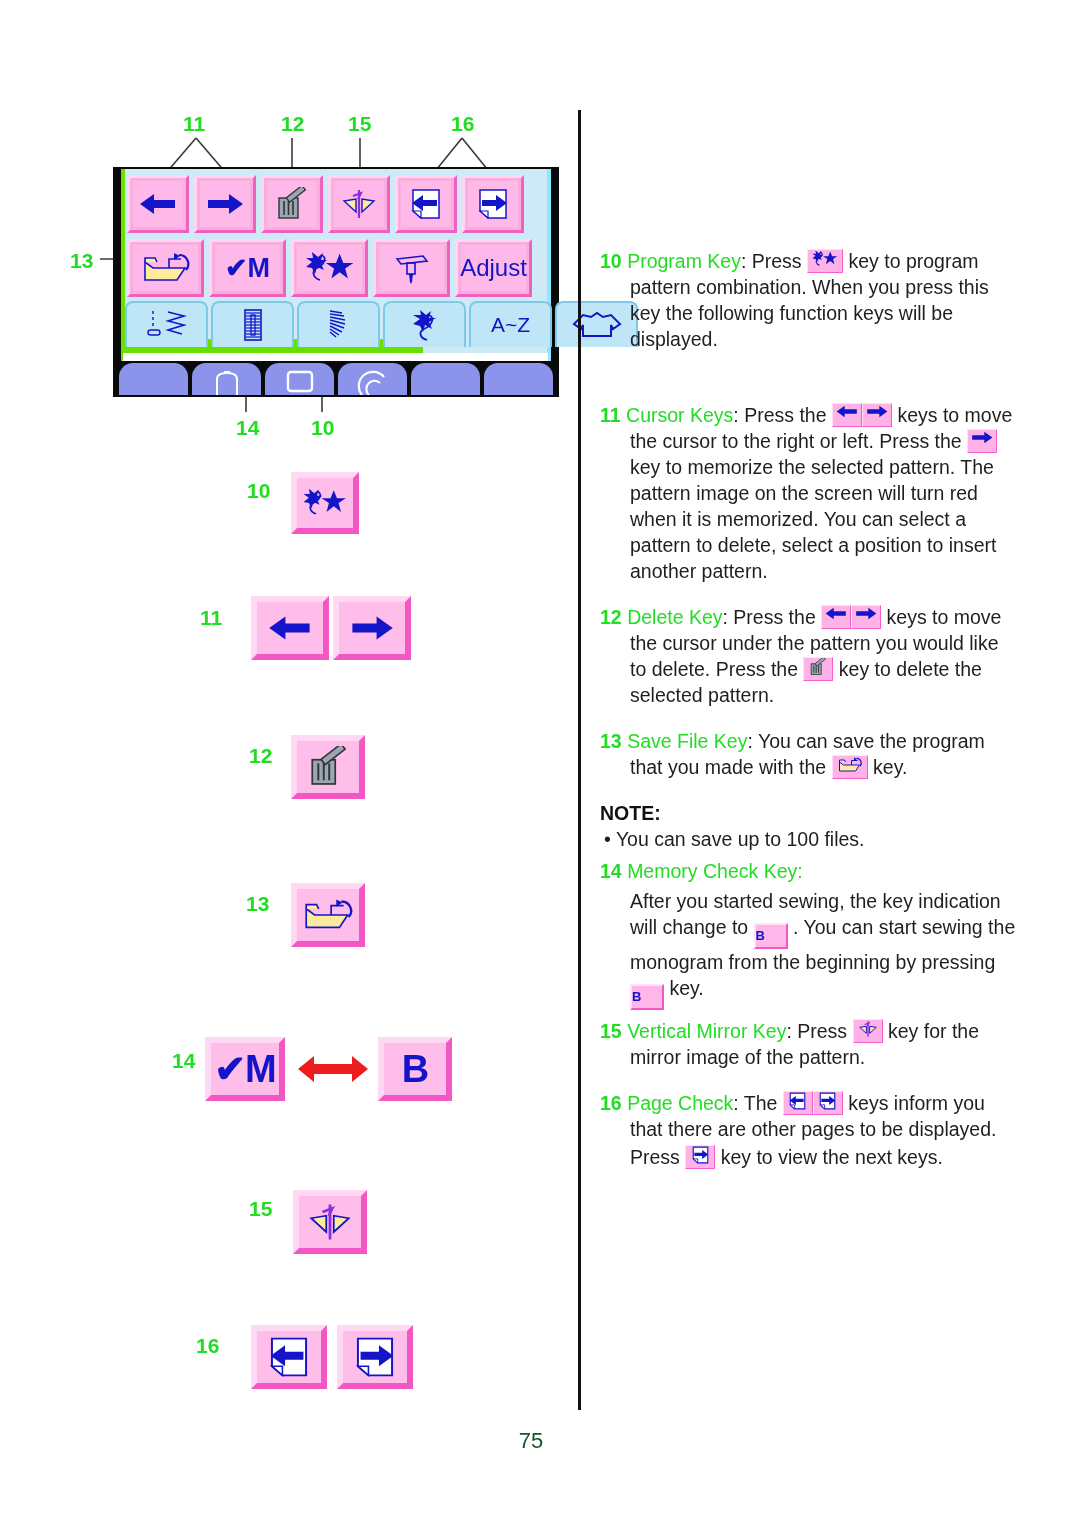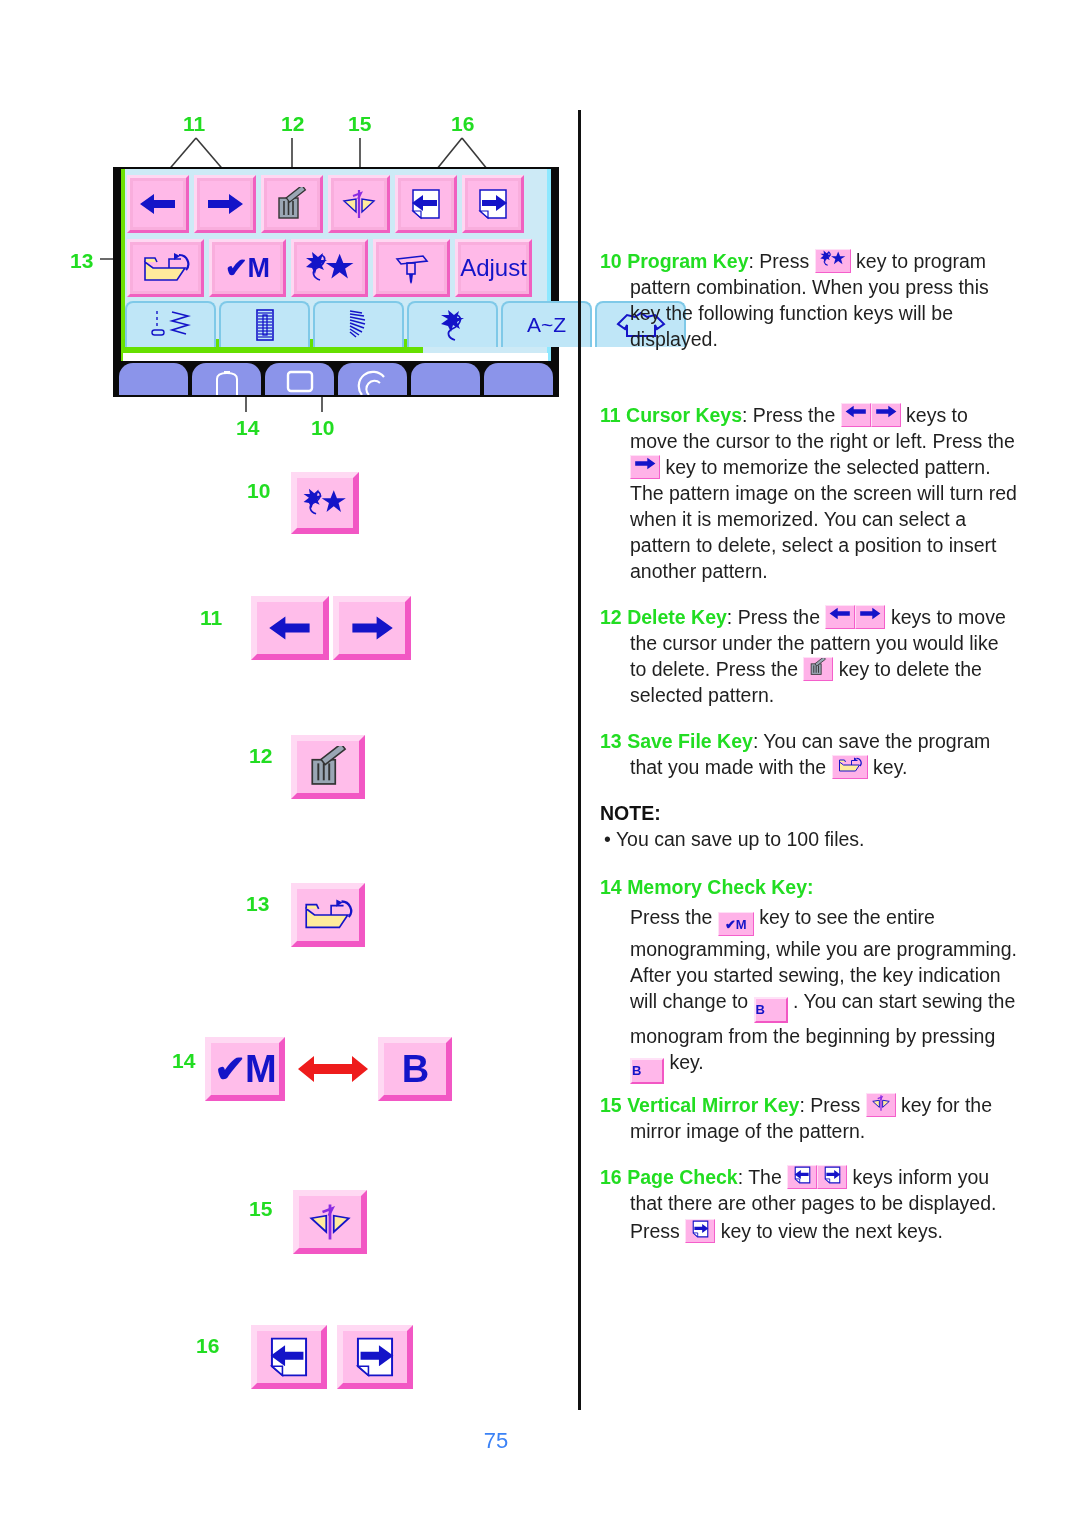--- a/index.html
+++ b/index.html
@@ -68,21 +68,21 @@
   .row2 { position: absolute; left: 14px; top: 72px; display: flex; gap: 5px; }
   .row1 .pkey { width: 62px; height: 58px; }
   .row2 .pkey { width: 77px; height: 58px; }
 
   .tabrow {
     position: absolute;
     left: 12px; top: 134px;
     display: flex; gap: 3px;
   }
   .tab {
-    width: 91px; height: 46px;
+    width: 83px; height: 46px;
     background: #bfe6f7;
     border-top-left-radius: 8px;
     border-top-right-radius: 8px;
     border: 2px solid #7fc9e8;
     border-bottom: none;
     box-sizing: border-box;
     display: flex; align-items: center; justify-content: center;
     position: relative;
   }
   .green-strip {
@@ -147,21 +147,21 @@
   #textcol {
     position: absolute;
     left: 600px; top: 248px;
     width: 420px;
     font-size: 19.5px;
     line-height: 26px;
     color: #1f1f1f;
   }
   .entry { margin-bottom: 20px; position: relative; }
   .num { color: #22dd22; font-weight: bold; }
-  .term { color: #22dd22; font-weight: bold; }
+  .term { color: #22dd22; font-weight: normal; }
   .hang {
     padding-left: 30px;
     text-indent: -30px;
   }
   .cont { padding-left: 30px; }
   .note-h { font-weight: bold; color: #111; margin-top: 20px; }
   .note-b { padding-left: 18px; text-indent: -14px; }
 
   
   .ibadge {
@@ -194,21 +194,22 @@
     font-family: "Liberation Sans", sans-serif;
   }
   .ibadge svg { display: block; margin: auto; }
 
   #pagenum {
     position: absolute;
     left: 0; top: 1428px;
     width: 992px;
     text-align: center;
     font-size: 22px;
-    color: #3b82f6;
+    color: #14532d;
+    padding-left: 35px;
   }
   .redarrow { position: absolute; }
 </style>
 </head>
 <body>
 
 <div class="abs callout-num" style="left:183px;top:113px;">11</div>
 <div class="abs callout-num" style="left:281px;top:113px;">12</div>
 <div class="abs callout-num" style="left:348px;top:113px;">15</div>
 <div class="abs callout-num" style="left:451px;top:113px;">16</div>
@@ -566,31 +567,28 @@
     <span class="term">Save File Key</span><span>:</span><span> You can save the program that you made with the </span><span class="ibadge wide"><svg width="30" height="18" viewBox="0 0 54 36">
           <path d="M6 12 L6 30 L38 30 L46 18 L14 18 Z" fill="#ffeb9c" stroke="#1414c8" stroke-width="2"></path>
           <path d="M6 12 L6 8 L16 8 L18 12" fill="#ffeb9c" stroke="#1414c8" stroke-width="2"></path>
           <path d="M30 18 L30 9 L42 9" fill="none" stroke="#1414c8" stroke-width="2"></path>
           <path d="M40 5 A9 9 0 0 1 47 20" fill="none" stroke="#1414c8" stroke-width="2.5"></path>
           <path d="M35 3 L41 6 L35 10 Z" fill="#1414c8"></path>
         </svg></span><span> key.</span>
   </div>
 
   <div class="note-h">NOTE:</div>
-  <div class="note-b" style="margin-bottom:22px;">
+  <div class="note-b" style="margin-bottom:6px;">
     <span>•</span>
     <span>You can save up to 100 files.</span>
   </div>
 
   <div class="entry" style="margin-bottom:4px;">
     <span class="num">14</span>
     <span class="term">Memory Check Key</span><span class="term">:</span>
-  </div>
-  <div class="cont" style="margin-bottom:0;">
-    <span>Press the </span><span class="ibadge wide"><span style="color:#1414c8;font-size:13px;font-weight:bold;line-height:22px;font-family:'Liberation Sans',sans-serif;">✔M</span></span><span> key to see the entire monogramming, while you are programming.</span>
   </div>
   <div class="cont" style="margin-bottom:8px;">
     <span>After you started sewing, the key indication will change to </span><span class="ibadge-b">B</span><span> . You can start sewing the monogram from the beginning by pressing </span><span class="ibadge-b">B</span><span> key.</span>
   </div>
 
   <div class="entry hang">
     <span class="num">15</span>
     <span class="term">Vertical Mirror Key</span><span>:</span><span> Press </span><span class="ibadge sq"><svg width="22" height="18" viewBox="0 0 40 32">
           <path d="M5 13 L17 11 L17 24 Z" fill="#ffeb9c" stroke="#1414c8" stroke-width="1.8"></path>
           <path d="M35 13 L23 11 L23 24 Z" fill="#ffeb9c" stroke="#1414c8" stroke-width="1.8"></path>

